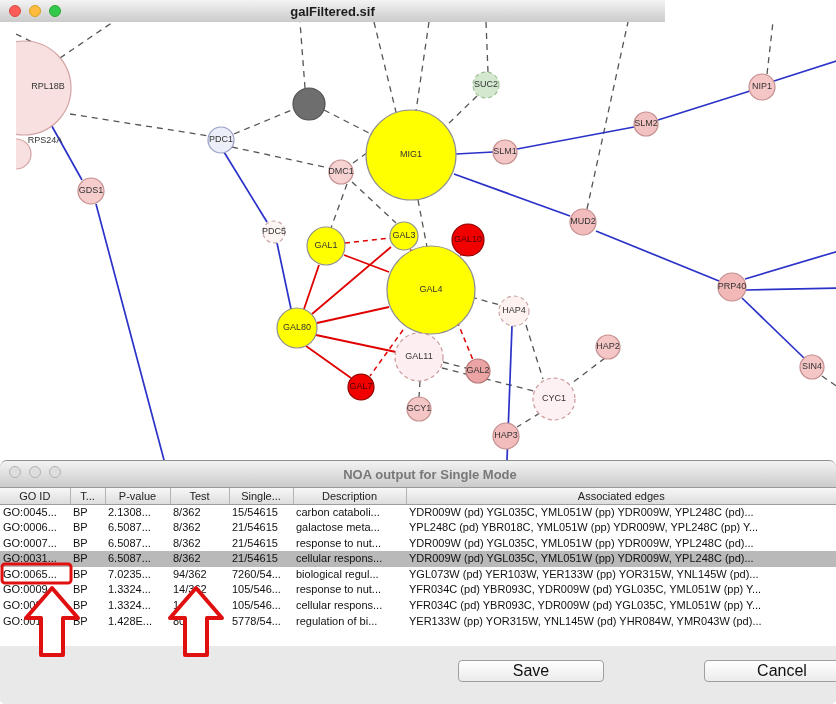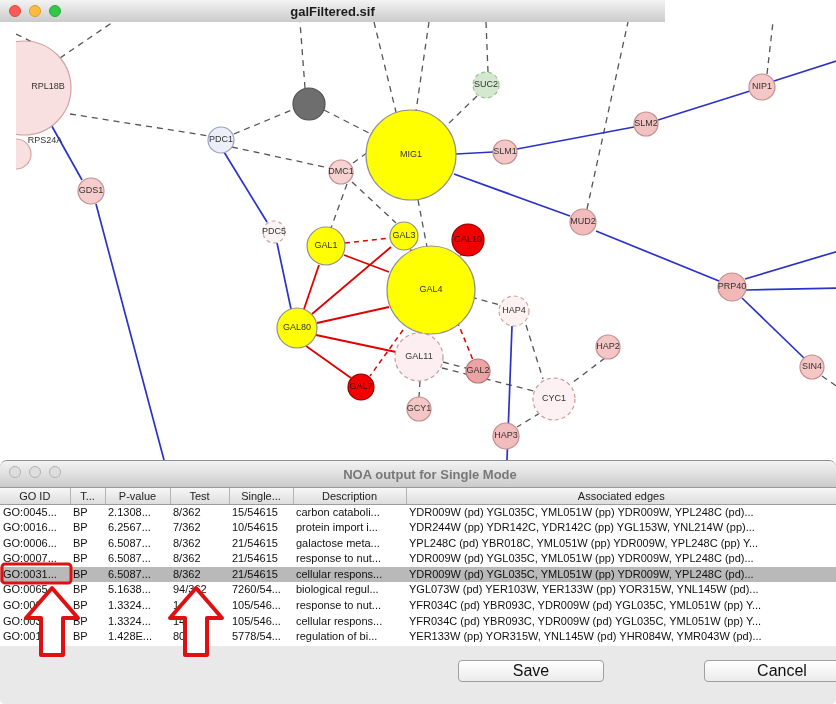--- a/index.html
+++ b/index.html
@@ -221,29 +221,20 @@
           <tr>
             <td>GO:0045...</td>
             <td>BP</td>
             <td>2.1308...</td>
             <td>8/362</td>
             <td>15/54615</td>
             <td>carbon cataboli...</td>
             <td>YDR009W (pd) YGL035C, YML051W (pp) YDR009W, YPL248C (pd)...</td>
           </tr>
           <tr>
-            <td>GO:0016...</td>
-            <td>BP</td>
-            <td>6.2567...</td>
-            <td>7/362</td>
-            <td>10/54615</td>
-            <td>protein import i...</td>
-            <td>YDR244W (pp) YDR142C, YDR142C (pp) YGL153W, YNL214W (pp)...</td>
-          </tr>
-          <tr>
             <td>GO:0006...</td>
             <td>BP</td>
             <td>6.5087...</td>
             <td>8/362</td>
             <td>21/54615</td>
             <td>galactose meta...</td>
             <td>YPL248C (pd) YBR018C, YML051W (pp) YDR009W, YPL248C (pp) Y...</td>
           </tr>
           <tr>
             <td>GO:0007...</td>
@@ -259,21 +250,21 @@
             <td>BP</td>
             <td>6.5087...</td>
             <td>8/362</td>
             <td>21/54615</td>
             <td>cellular respons...</td>
             <td>YDR009W (pd) YGL035C, YML051W (pp) YDR009W, YPL248C (pd)...</td>
           </tr>
           <tr>
             <td>GO:0065...</td>
             <td>BP</td>
-            <td>5.1638...</td>
+            <td>7.0235...</td>
             <td>94/362</td>
             <td>7260/54...</td>
             <td>biological regul...</td>
             <td>YGL073W (pd) YER103W, YER133W (pp) YOR315W, YNL145W (pd)...</td>
           </tr>
           <tr>
             <td>GO:0009...</td>
             <td>BP</td>
             <td>1.3324...</td>
             <td>14/362</td>

